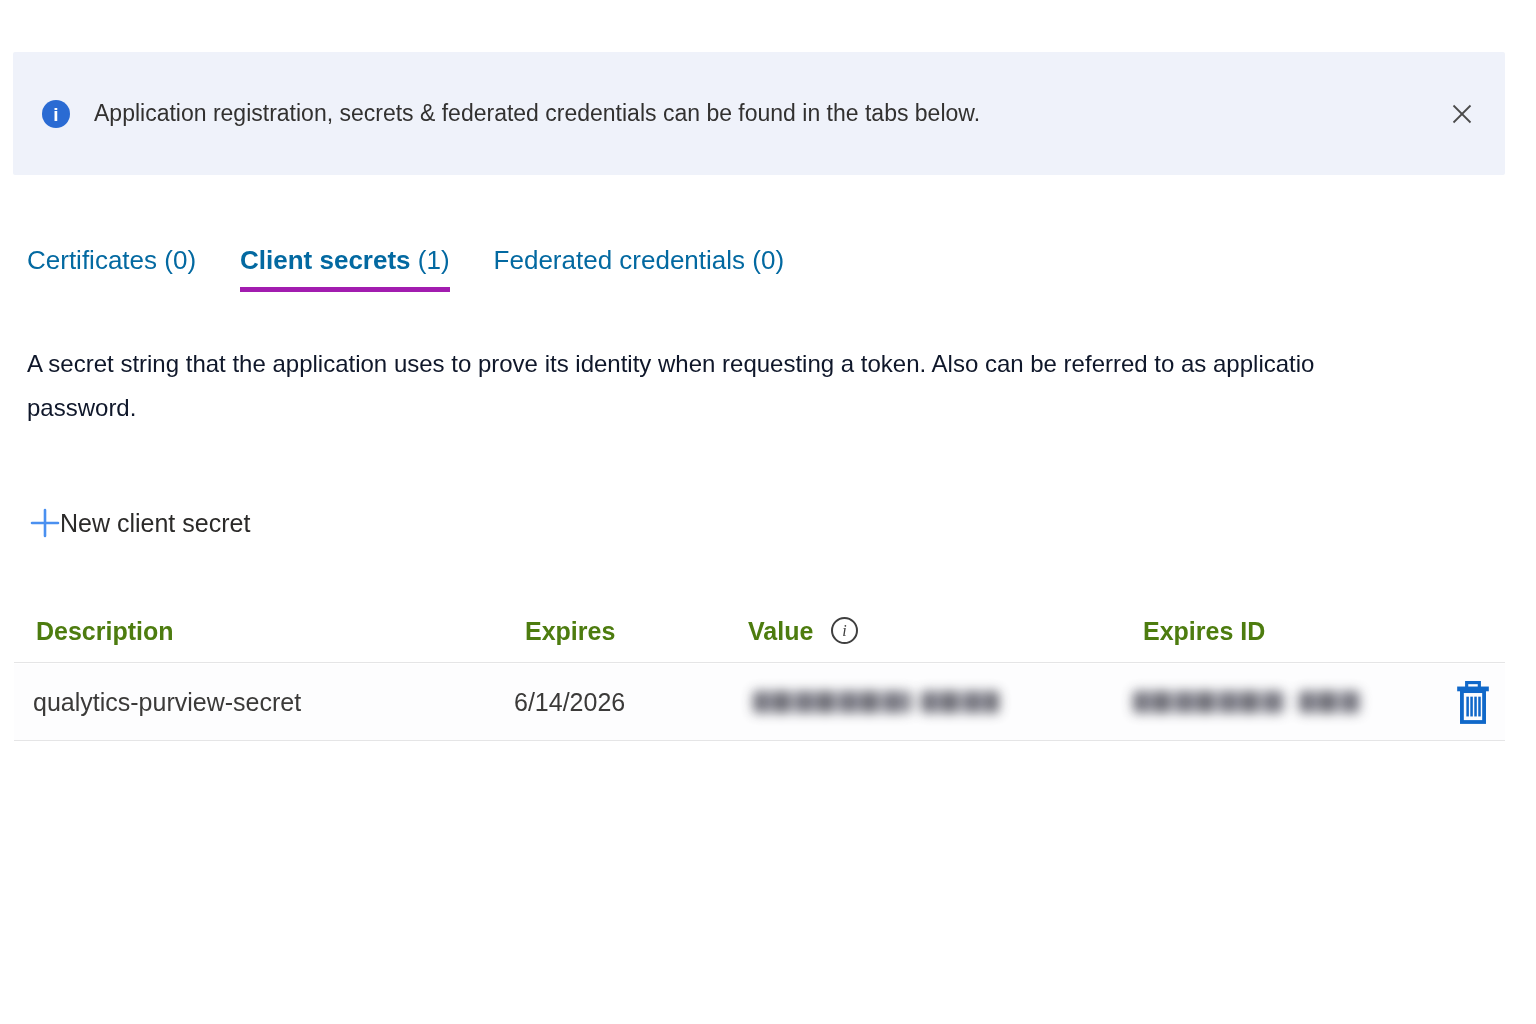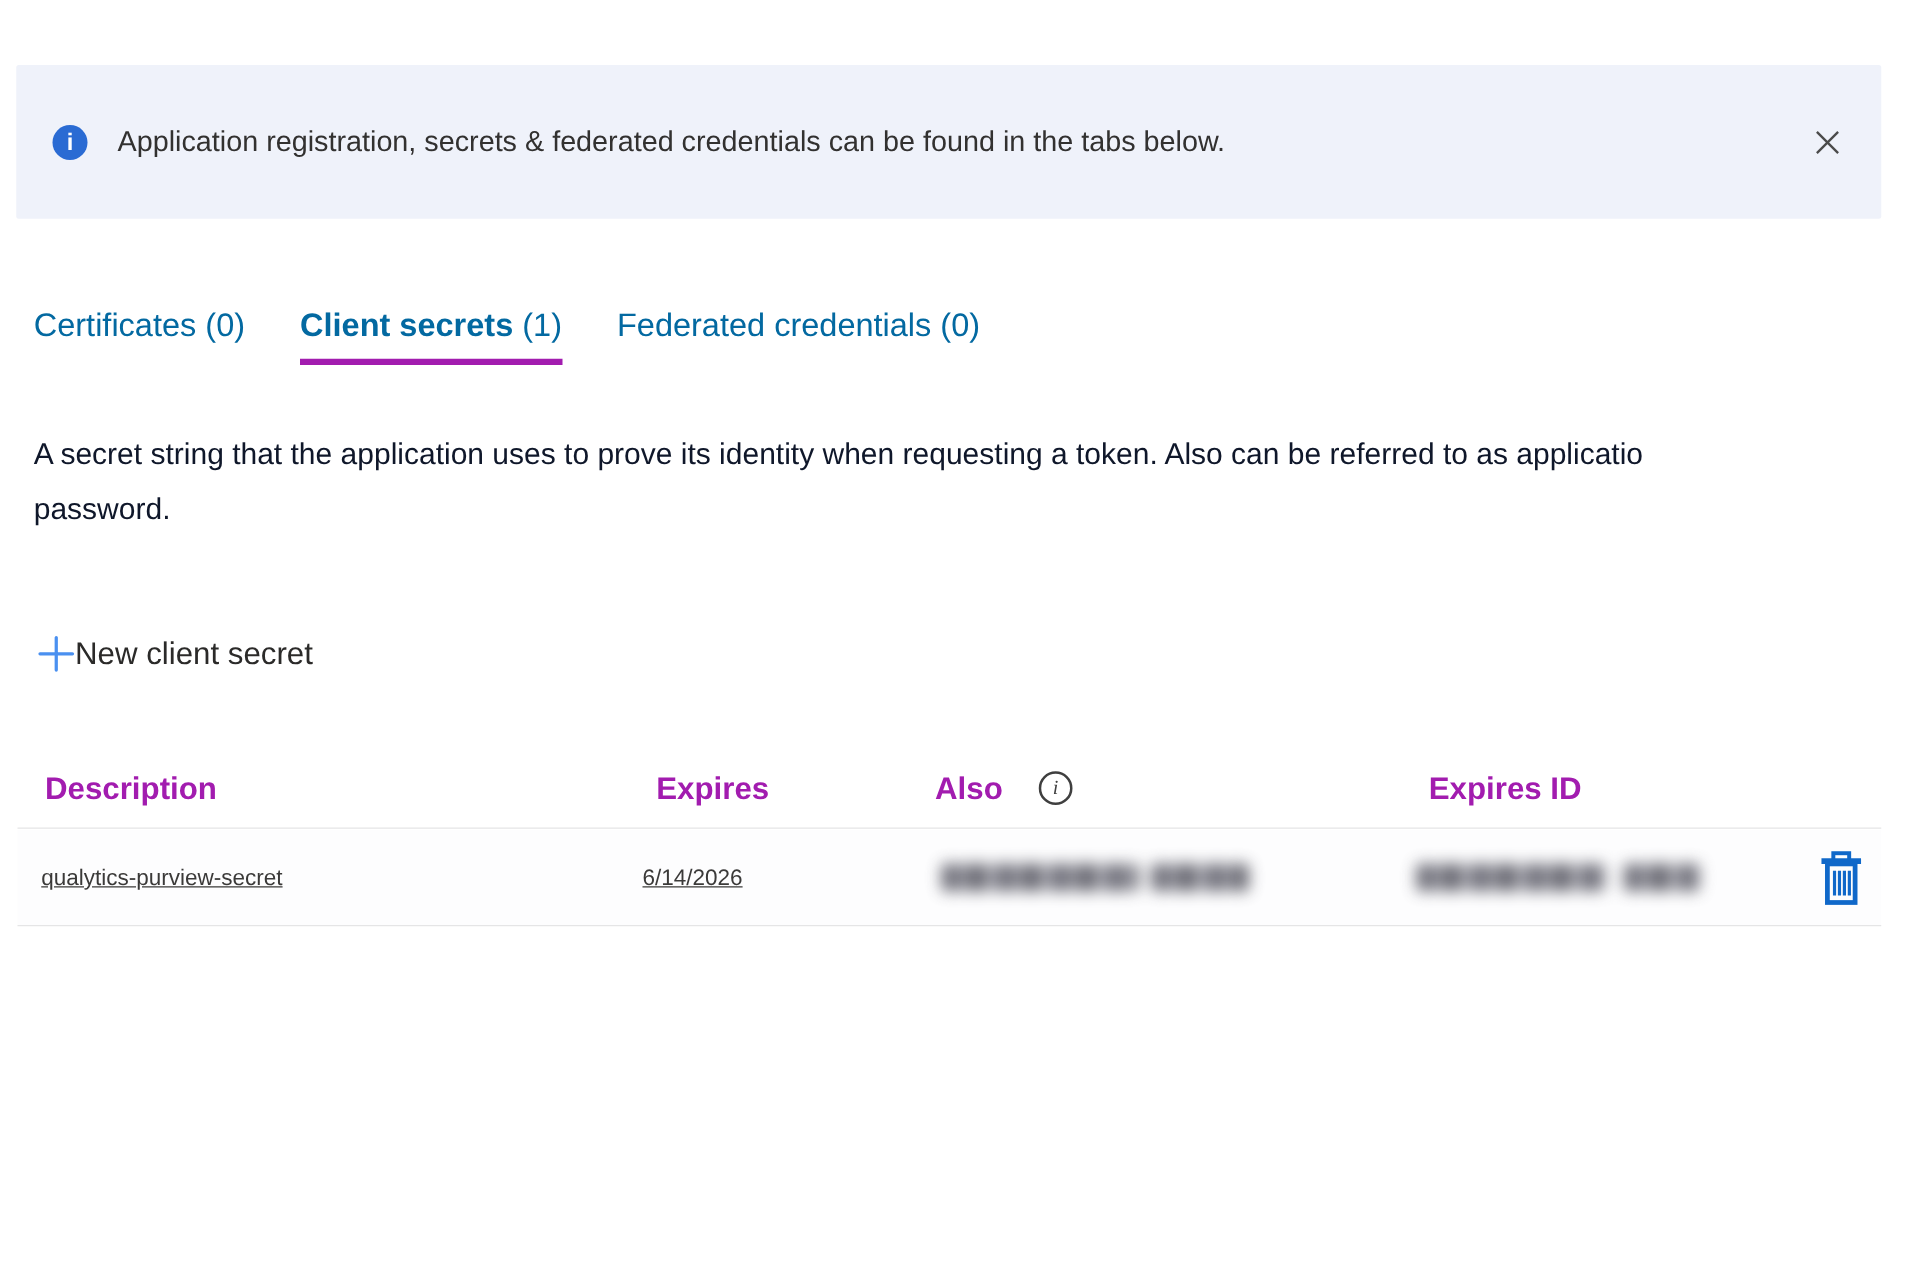--- a/index.html
+++ b/index.html
@@ -34,36 +34,36 @@
 
   
   .new-secret { position:absolute; left:30px; top:505px; height:36px; display:flex;
                 align-items:center; cursor:pointer; background:none; border:none; }
   .new-secret-label { font-size:25px; color:#2b2a29; white-space:nowrap; }
 
   
   .tbl-header { position:absolute; left:14px; top:600px; width:1491px; height:63px;
                 border-bottom:1px solid #e5e5e6; }
   .tbl-header .hcell { position:absolute; top:0; height:63px; display:flex;
-                       align-items:center; font-size:25px; font-weight:700; color:#a21caf;
+                       align-items:center; font-size:25px; font-weight:700; color:#4d7c0f;
                        white-space:nowrap; }
   .h-desc   { left:22px; }
   .h-exp    { left:511px; }
   .h-val    { left:734px; }
   .h-secret { left:1129px; }
   .info-outline { position:absolute; left:817px; top:17px; width:27px; height:27px;
                   border:2px solid #3f3f3f; border-radius:50%;
                   display:flex; align-items:center; justify-content:center;
                   font-family:"Liberation Serif", serif; font-style:italic;
                   font-size:16px; color:#3f3f3f; cursor:default; }
 
   .tbl-row { position:absolute; left:14px; top:664px; width:1491px; height:77px;
              background:#fdfdfe; border-bottom:1px solid #e5e5e6; }
   .tbl-row .cell { position:absolute; top:0; height:77px; display:flex;
-                   align-items:center; font-size:18px; color:#3b3a39; white-space:nowrap;text-decoration:underline; }
+                   align-items:center; font-size:25px; color:#3b3a39; white-space:nowrap; }
   .c-desc { left:19px; }
   .c-exp  { left:500px; }
 
   .blob { position:absolute; top:27px; height:22px; display:flex;
           filter:blur(6px); opacity:0.88; }
   .blob > i { display:block; height:22px; border-radius:3px;
               background:repeating-linear-gradient(90deg,
                  #5f5f6a 0 15px, #9b9ba4 15px 21px, #55555f 21px 36px, #a7a7af 36px 44px); }
   .blob-value  { left:739px; }
   .blob-secret { left:1119px; }
@@ -108,21 +108,21 @@
     <svg width="30" height="30" viewBox="0 0 30 30">
       <path d="M15 2 V28 M2 15 H28" stroke="#4a90f0" stroke-width="2.6" stroke-linecap="round" fill="none"></path>
     </svg>
   </span>
   <span class="new-secret-label">New client secret</span>
 </button>
 
 <div class="tbl-header">
   <div class="hcell h-desc">Description</div>
   <div class="hcell h-exp">Expires</div>
-  <div class="hcell h-val">Also</div>
+  <div class="hcell h-val">Value</div>
   <div class="info-outline">i</div>
   <div class="hcell h-secret">Expires ID</div>
 </div>
 
 <div class="tbl-row">
   <div class="cell c-desc">qualytics-purview-secret</div>
   <div class="cell c-exp">6/14/2026</div>
 
   <div class="blob blob-value">
     <i style="width:158px;"></i>

